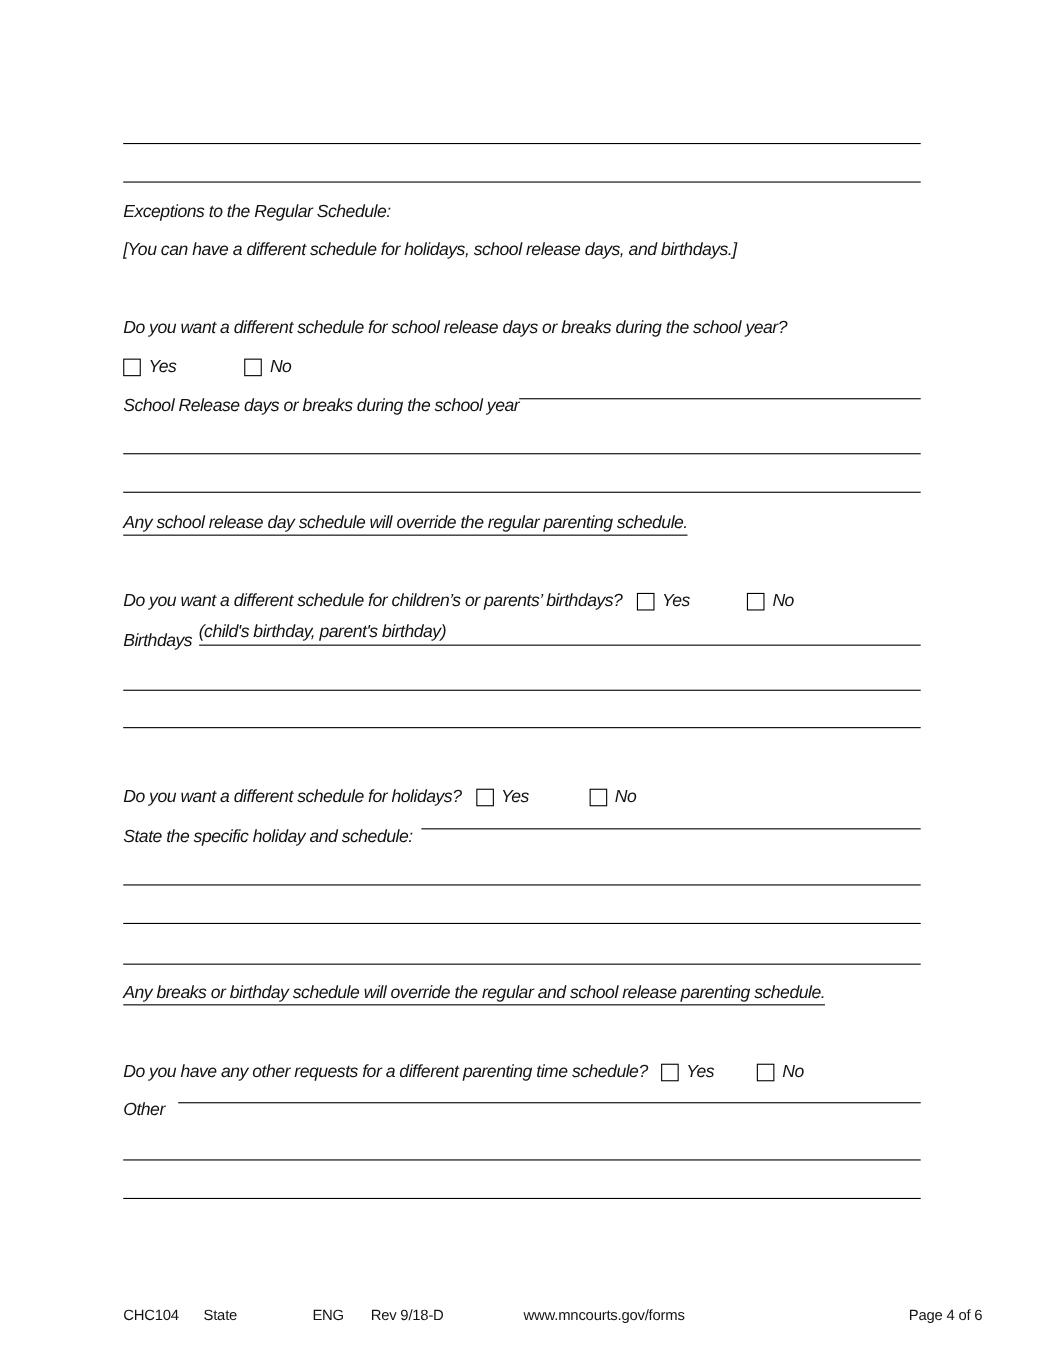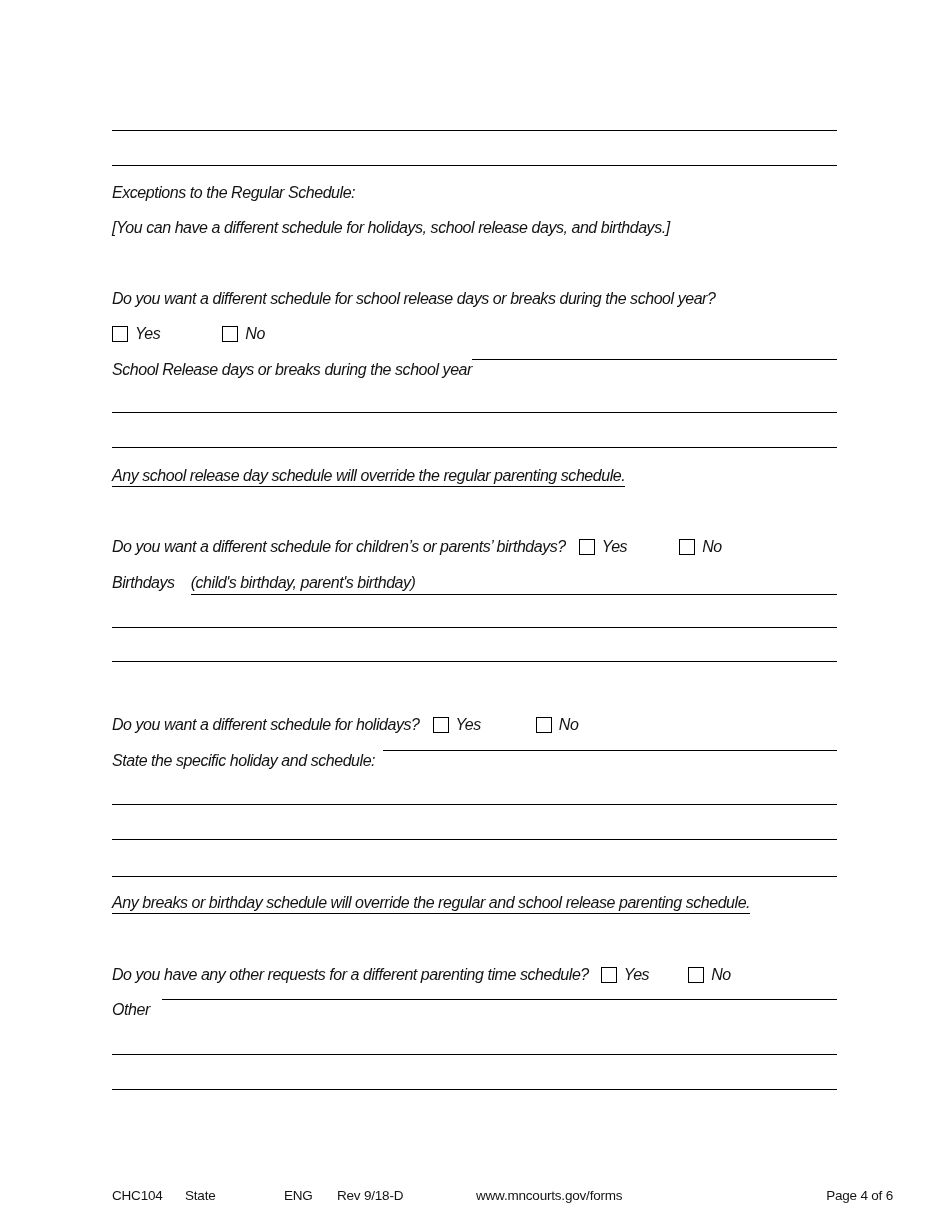--- a/index.html
+++ b/index.html
@@ -20,21 +20,21 @@
     font-size:16px;
     line-height:22px;
     letter-spacing:-0.45px;
     white-space:nowrap;
   }
   .rule {
     position:absolute; left:112px; width:725px; height:0;
     border-top:1.6px solid #000;
   }
   .row { display:flex; align-items:center; height:22px; }
-  .frow { display:flex; align-items:flex-start; height:22px; }
+  .frow { display:flex; align-items:center; height:22px; }
   .checkbox {
     width:16px; height:16px;
     border:1.7px solid #000;
     background:#fff;
     flex:0 0 auto;
   }
   .cb-label { margin-left:7px; }
   .fill-line {
     flex:1 1 auto;
     border-bottom:1.5px solid #000;
@@ -82,21 +82,21 @@
 
   <div class="abs row" style="top:536px">
     <span class="text">Do you want a different schedule for children’s or parents’ birthdays?</span>
     <span class="checkbox" style="margin-left:13px"></span>
     <span class="text cb-label">Yes</span>
     <span class="checkbox" style="margin-left:52px"></span>
     <span class="text cb-label">No</span>
   </div>
 
   <div class="abs frow" style="top:572px">
-    <span class="text" style="margin-right:16px">Birthdays</span>
+    <span class="text" style="margin-right:6px">Birthdays</span>
     <span class="fill-line"><span class="text">(child's birthday, parent's birthday)</span></span>
   </div>
 
   <div class="rule" style="top:627px"></div>
   <div class="rule" style="top:661px"></div>
 
   <div class="abs row" style="top:714px">
     <span class="text">Do you want a different schedule for holidays?</span>
     <span class="checkbox" style="margin-left:13px"></span>
     <span class="text cb-label">Yes</span>

